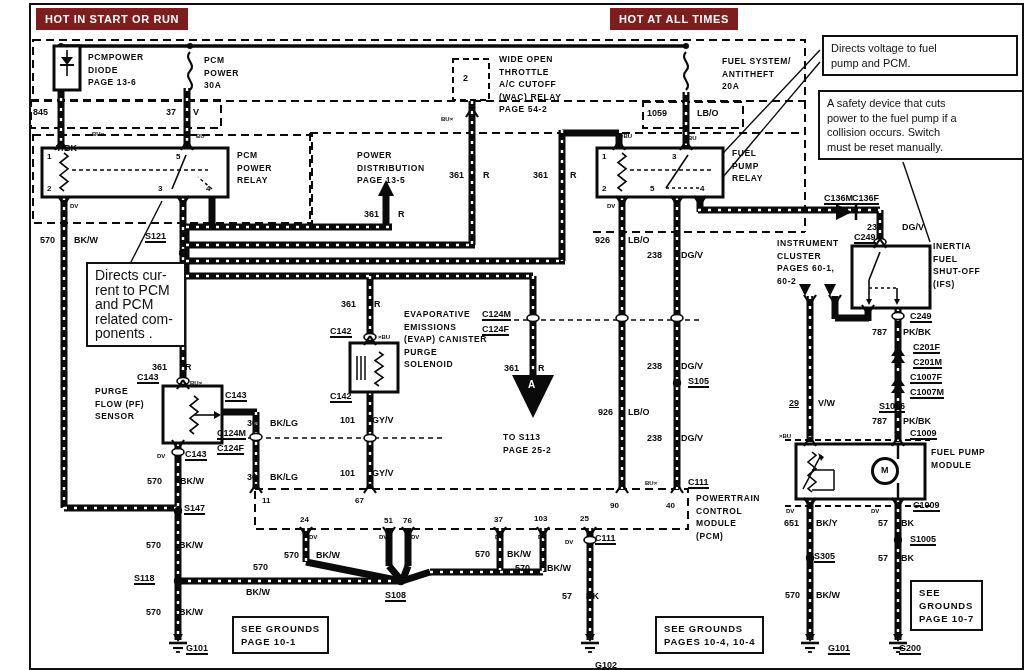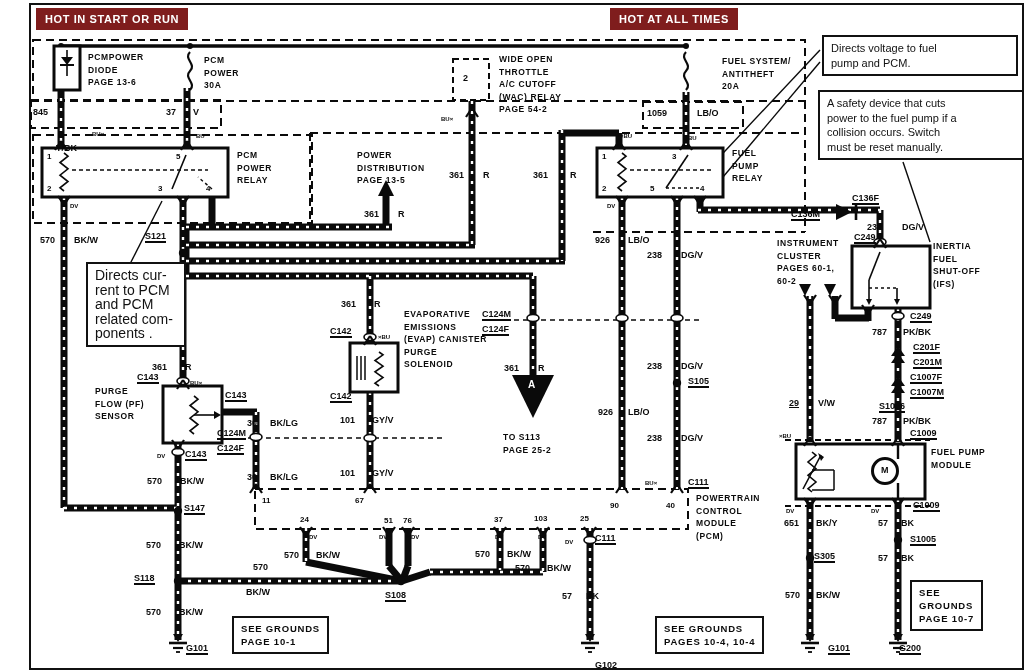--- a/index.html
+++ b/index.html
@@ -366,21 +366,21 @@
     <div class="lbl k-w" style="left: 364px; top: 208px;">361</div>
     <div class="lbl k-w" style="left: 398px; top: 208px;">R</div>
     <div class="lbl k-w" style="left: 449px; top: 169px;">361</div>
     <div class="lbl k-w" style="left: 483px; top: 169px;">R</div>
     <div class="lbl k-w" style="left: 533px; top: 169px;">361</div>
     <div class="lbl k-w" style="left: 570px; top: 169px;">R</div>
     <div class="lbl k-w" style="left: 595px; top: 234px;">926</div>
     <div class="lbl k-w" style="left: 628px; top: 234px;">LB/O</div>
     <div class="lbl k-w" style="left: 647px; top: 249px;">238</div>
     <div class="lbl k-w" style="left: 681px; top: 249px;">DG/V</div>
-    <div class="lbl k-u" style="left: 791px; top: 193px; margin-top: 16px;">C136M</div>
+    <div class="lbl k-u" style="left: 824px; top: 193px;">C136M</div>
     <div class="lbl k-u" style="left: 852px; top: 193px;">C136F</div>
     <div class="lbl k-w" style="left: 867px; top: 221px;">238</div>
     <div class="lbl k-w" style="left: 902px; top: 221px;">DG/V</div>
     <div class="lbl k-u" style="left: 854px; top: 232px;">C249</div>
     <div class="lbl k-u" style="left: 910px; top: 311px;">C249</div>
     <div class="lbl k-w" style="left: 872px; top: 326px;">787</div>
     <div class="lbl k-w" style="left: 903px; top: 326px;">PK/BK</div>
     <div class="lbl k-u" style="left: 913px; top: 342px;">C201F</div>
     <div class="lbl k-u" style="left: 913px; top: 357px;">C201M</div>
     <div class="lbl k-u" style="left: 910px; top: 372px;">C1007F</div>

